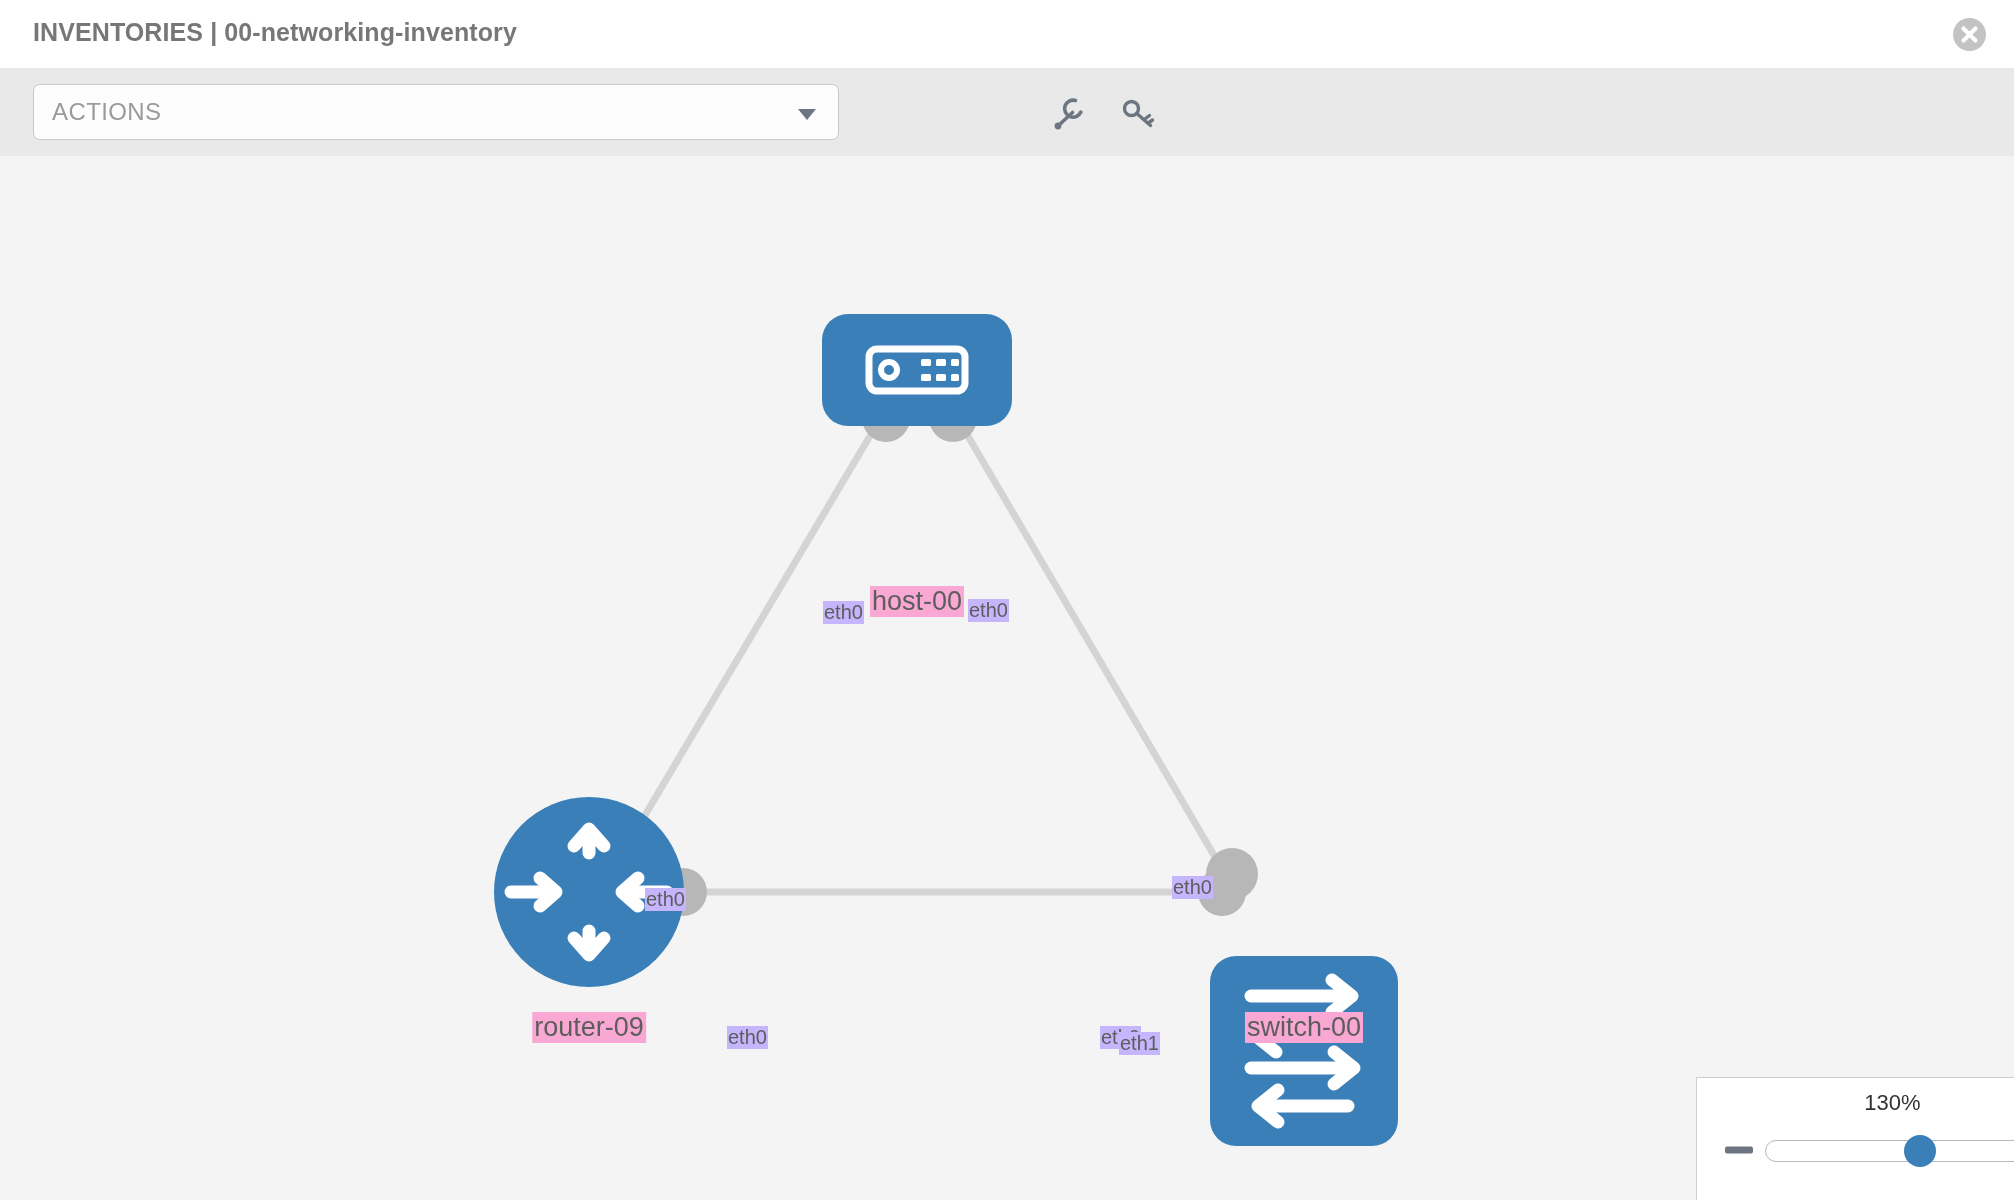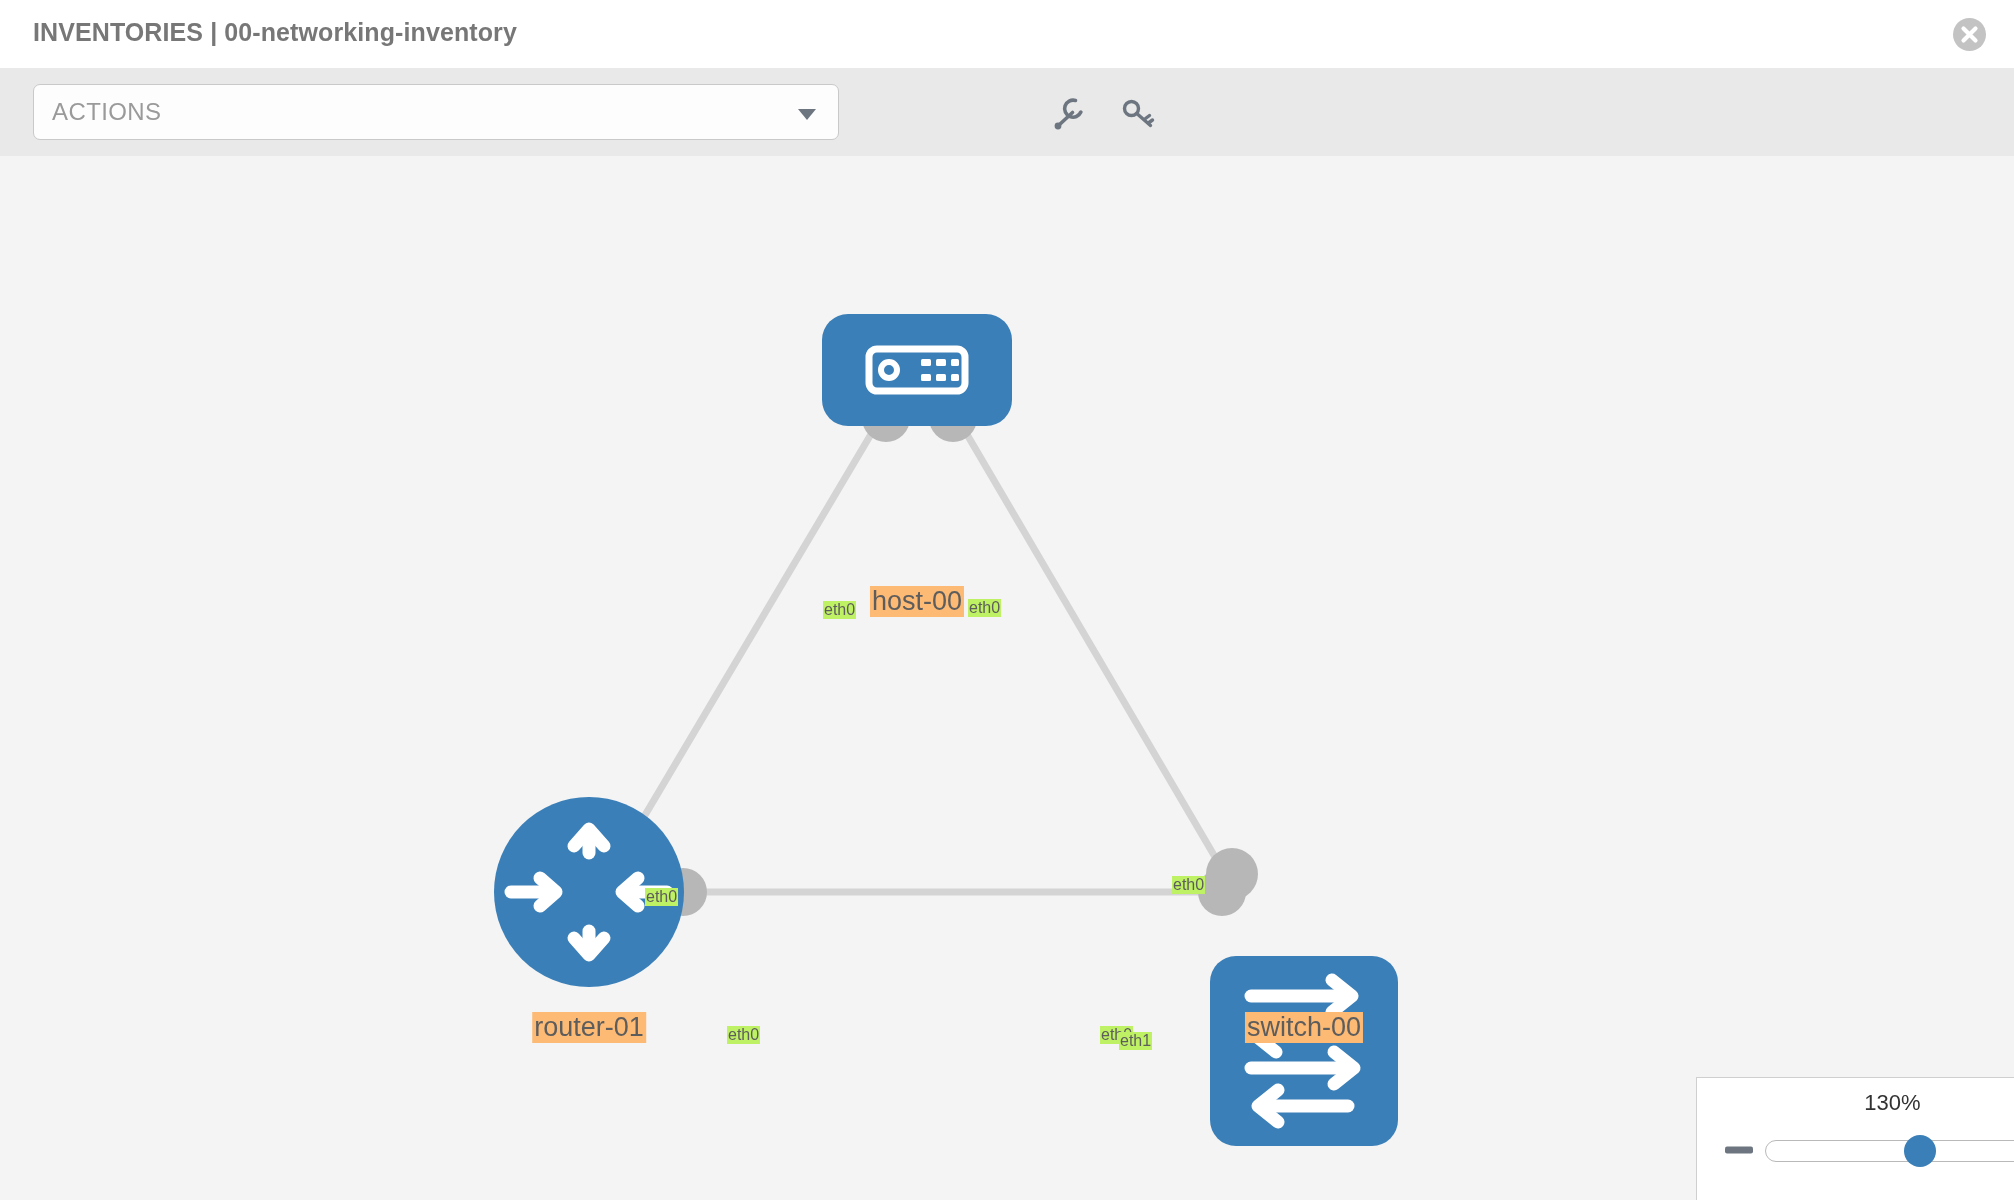--- a/index.html
+++ b/index.html
@@ -112,31 +112,31 @@
   }
   #topology-svg {
     position: absolute;
     left: 0; top: 0;
   }
 
   .node-label {
     position: absolute;
     font-size: 27px;
     color: #5d5d5d;
-    background: #fdba74;
+    background: #f9a8d4;
     white-space: nowrap;
     padding: 0 2px;
     transform: translate(-50%, 0);
     z-index: 6;
   }
   .iface-label {
     position: absolute;
-    font-size: 16px;
+    font-size: 20px;
     color: #5d5d5d;
-    background: #bef264;
+    background: #c4b5fd;
     white-space: nowrap;
     padding: 0 1px;
     z-index: 5;
   }
 
   
   #zoom-control {
     position: absolute;
     left: 1696px;
     top: 1077px;
@@ -311,21 +311,21 @@
           <path d="M1251 912 H 1350"></path>
           <path d="M1334 896 L1354 912 L1334 928"></path>
 
           <path d="M1262 950 H 1348"></path>
           <path d="M1278 934 L1258 950 L1278 966"></path>
         </g>
       </g>
     </svg>
 
     <div class="node-label" style="left:917px; top:430px;">host-00</div>
-    <div class="node-label" style="left:589px; top:856px;">router-01</div>
+    <div class="node-label" style="left:589px; top:856px;">router-09</div>
     <div class="node-label" style="left:1304px; top:856px;">switch-00</div>
 
     <div class="iface-label" style="left:823px; top:445px;">eth0</div>
     <div class="iface-label" style="left:968px; top:443px;">eth0</div>
     <div class="iface-label" style="left:645px; top:732px;">eth0</div>
     <div class="iface-label" style="left:1172px; top:720px;">eth0</div>
     <div class="iface-label" style="left:727px; top:870px;">eth0</div>
     <div class="iface-label" style="left:1100px; top:870px; z-index:4;">eth0</div>
     <div class="iface-label" style="left:1119px; top:870px; z-index:5;margin-top:6px;">eth1</div>
   </div>

